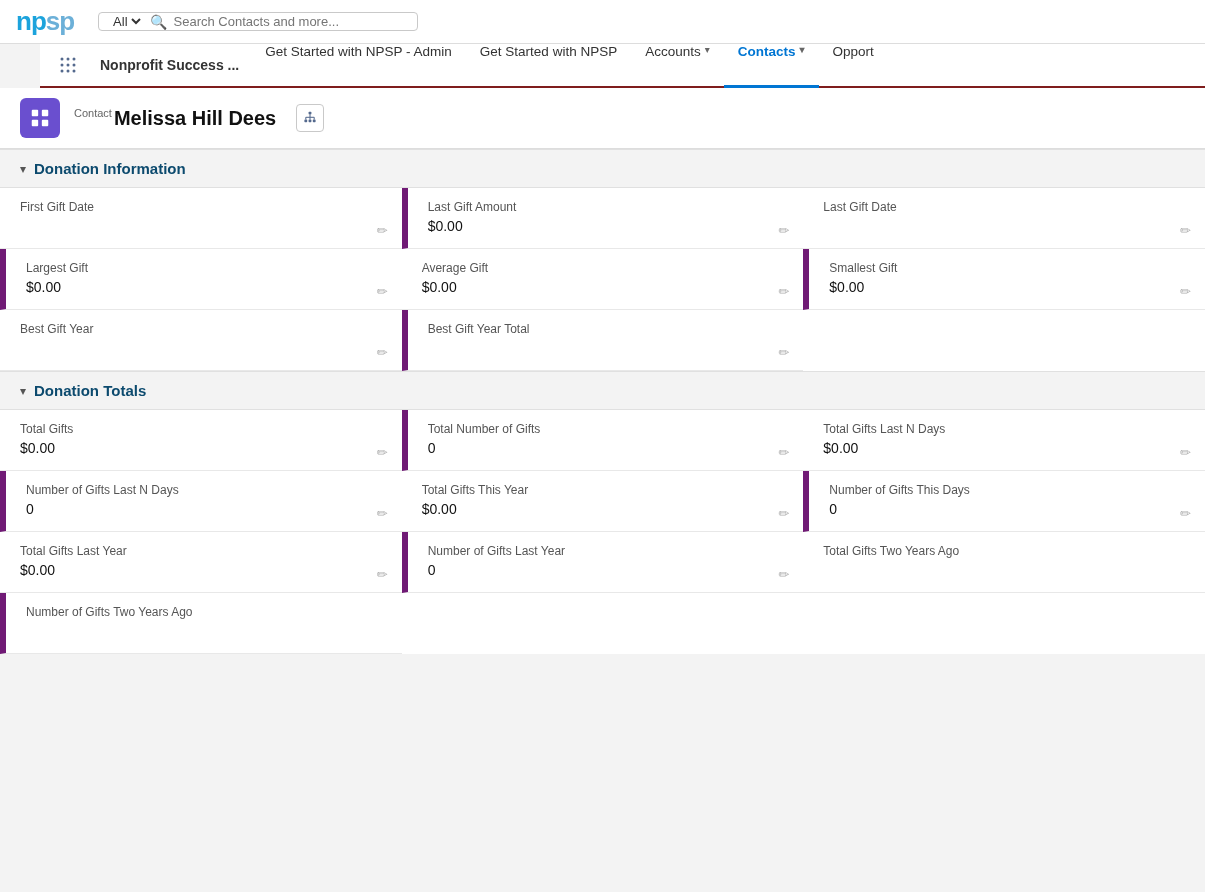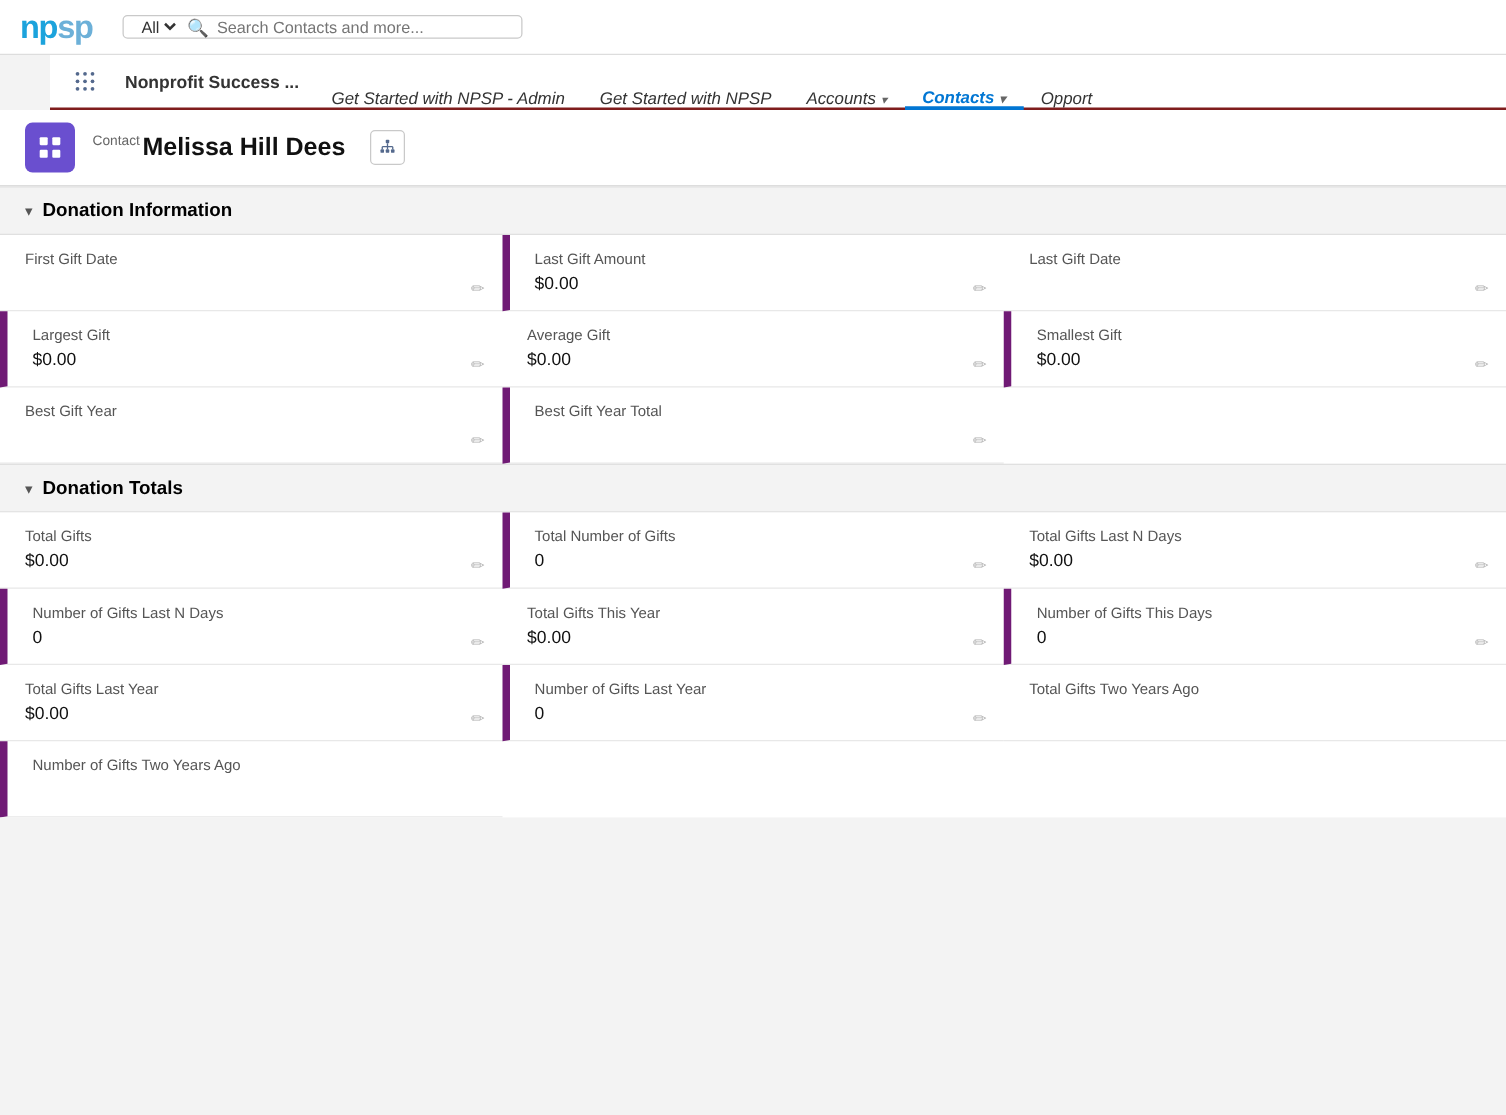--- a/index.html
+++ b/index.html
@@ -72,30 +72,29 @@
       display: flex;
       align-items: center;
       padding: 0 12px;
       font-size: 14px;
       font-weight: 600;
       color: #333;
       white-space: nowrap;
     }
     .nav-item {
       display: flex;
-      align-items: flex-end;
+      align-items: flex-start;
       padding: 0 14px;
       font-size: 13.5px;
       color: #333;
       cursor: pointer;
       white-space: nowrap;
       border-bottom: 2px solid transparent;
       margin-bottom: -2px;
       gap: 4px;
-      font-style: italic;
     }
     .nav-item.active {
       border-bottom: 3px solid #0176d3;
       color: #0176d3;
       font-weight: 600;
       margin-bottom: -2px;
     }
     .nav-item .chevron {
       font-size: 10px;
       color: #666;
@@ -151,21 +150,21 @@
       align-items: center;
       background: #f3f3f3;
       padding: 10px 20px;
       gap: 8px;
       border-top: 1px solid #e0e0e0;
       border-bottom: 1px solid #e0e0e0;
     }
     .section-header h2 {
       font-size: 15px;
       font-weight: 700;
-      color: #000000;
+      color: #0c4a6e;
     }
     .chevron-icon { font-size: 12px; color: #555; cursor: pointer; }
 
     
     .fields-grid {
       display: grid;
       grid-template-columns: 1fr 1fr 1fr;
       background: #fff;
     }
     .field-cell {

